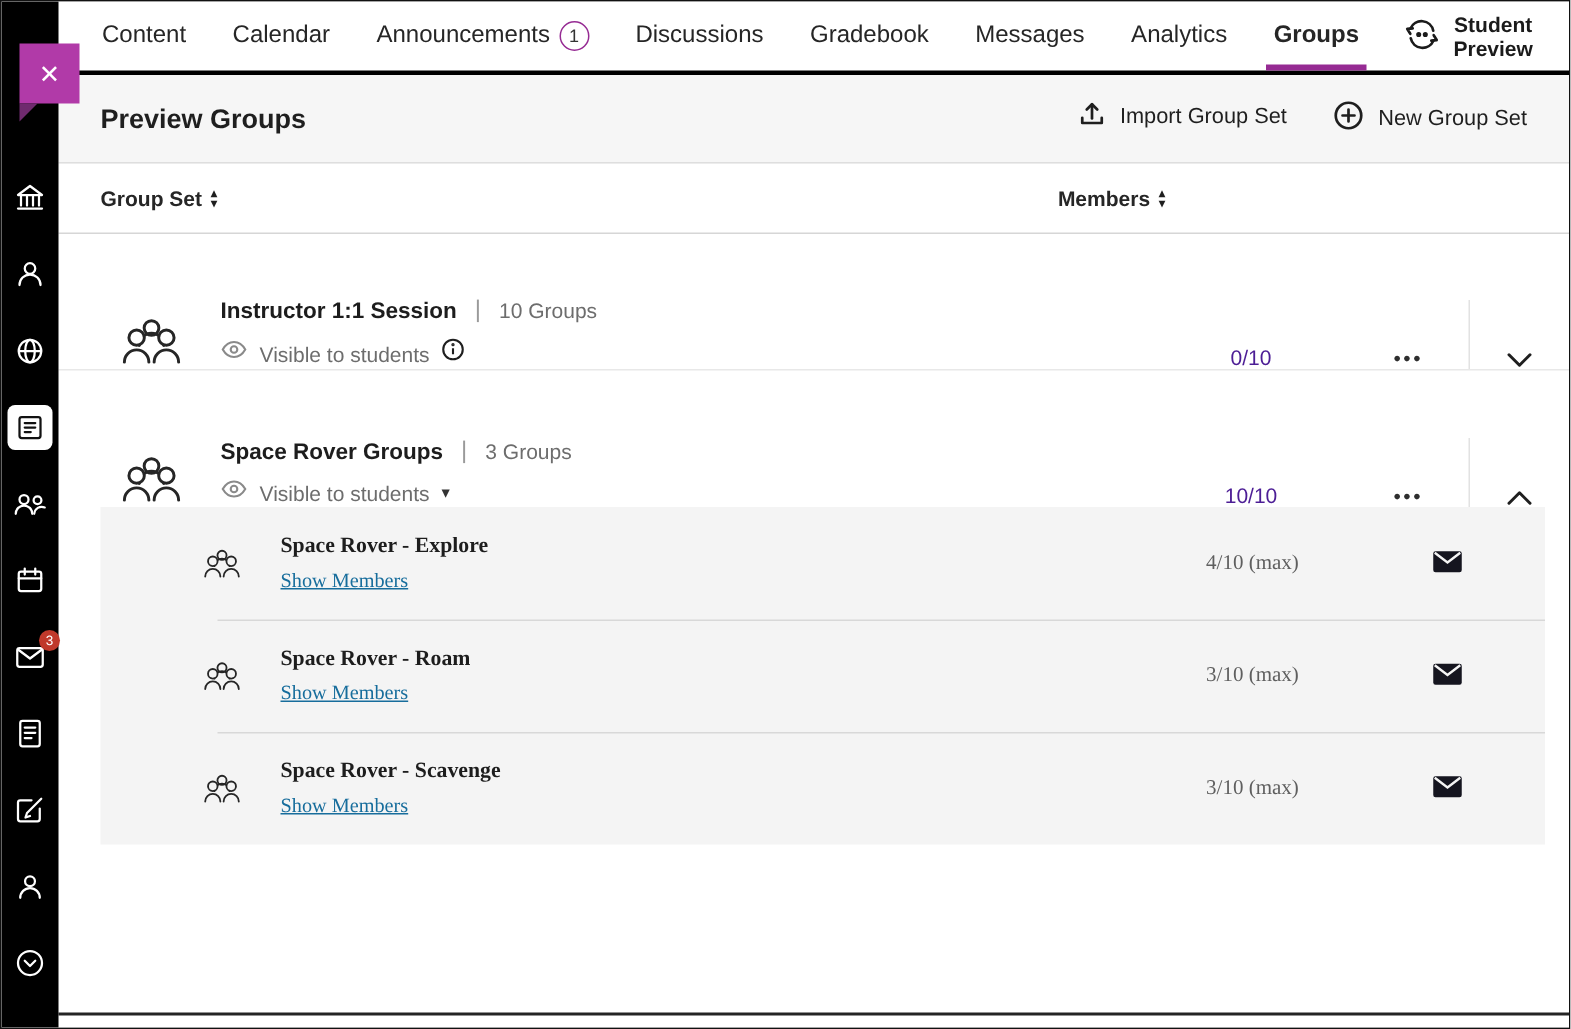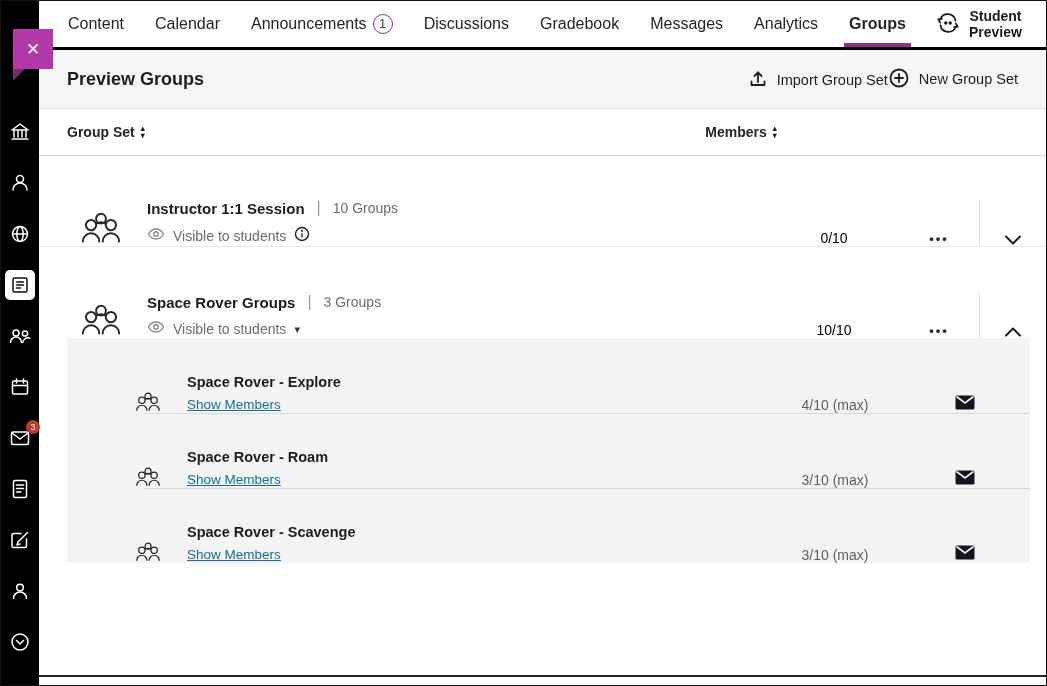--- a/index.html
+++ b/index.html
@@ -37,21 +37,21 @@
   .tab.active { font-weight:700; }
   .tab.active::after { content:""; position:absolute; left:-4px; right:-4px; bottom:0; height:4px; background:var(--accent); }
   .tab-badge { width:20px; height:20px; border-radius:50%; border:1px solid var(--accent); color:#333;
     font-size:12px; display:flex; align-items:center; justify-content:center; }
   .student-preview { margin-left:auto; display:flex; align-items:center; gap:9px; background:none; border:none;
     font:inherit; font-size:14px; font-weight:600; color:#1b1b1b; cursor:pointer; }
 
   .manage-bar { height:59px; background:#f6f6f6; display:flex; align-items:center; padding:0 28px;
     border-bottom:1px solid #dedede; flex-shrink:0; }
   .manage-title { font-size:18px; font-weight:700; color:#1f1f1f; }
-  .manage-actions { margin-left:auto; display:flex; align-items:flex-end; }
+  .manage-actions { margin-left:auto; display:flex; align-items:flex-start; gap:30px; }
   .action-btn { display:flex; align-items:center; gap:9px; background:none; border:none; font:inherit;
     font-size:14.5px; color:#1f1f1f; cursor:pointer; }
   .action-btn svg { stroke:#1f1f1f; fill:none; stroke-width:1.8; stroke-linecap:round; stroke-linejoin:round; }
 
   .table-head { display:flex; align-items:center; height:47px; border-bottom:1px solid #d6d6d6; flex-shrink:0; }
   .th-groupset { flex:1; padding-left:28px; display:flex; align-items:center; gap:6px; font-weight:700; font-size:14px; }
   .th-members { width:190px; display:flex; align-items:center; justify-content:center; gap:6px; font-weight:700; font-size:14px; }
   .th-spacer { width:210px; }
   .sort { display:inline-flex; flex-direction:column; font-size:8px; line-height:7px; color:#1e1e1e; cursor:pointer; }
 
@@ -60,30 +60,30 @@
   .row-icon { width:92px; display:flex; justify-content:center; }
   .row-icon svg, .sub-icon svg { stroke:#262626; stroke-width:1.7; stroke-linecap:round; stroke-linejoin:round; }
   .row-main { flex:1; min-width:0; }
   .row-line1 { display:flex; align-items:center; gap:12px; margin-bottom:9px; }
   .gname { font-weight:700; font-size:15px; color:#1d1d1d; }
   .gsep { color:#9a9a9a; }
   .gcount { color:#6d6d6d; font-size:14px; }
   .row-line2 { display:flex; align-items:center; gap:8px; background:none; border:none; font:inherit; cursor:pointer; }
   .vis-label { color:#6d6d6d; font-size:14px; }
   .caret { font-size:11px; color:#333; }
-  .row-members { width:130px; text-align:center; font-size:14px; color:#000000; }
+  .row-members { width:130px; text-align:center; font-size:14px; color:#4c1d95; }
   .more-btn { width:80px; background:none; border:none; cursor:pointer; font-size:13px; letter-spacing:2px;
     color:#2e2e2e; font-weight:700; }
   .vdiv { width:1px; height:46px; background:#e2e2e2; }
   .chev-btn { width:66px; background:none; border:none; cursor:pointer; display:flex; justify-content:center; }
   .chev-btn svg { stroke:#1f1f1f; fill:none; stroke-width:2; stroke-linecap:round; stroke-linejoin:round; }
 
   
   .subrows { margin:0 16px 0 28px; background:#f4f4f4; flex-shrink:0; }
-  .subrow { display:flex; align-items:flex-end; min-height:75px; padding-left:68px; position:relative; }
+  .subrow { display:flex; align-items:center; min-height:75px; padding-left:68px; position:relative;font-family:Liberation Serif, serif; }
   .subrow + .subrow::before { content:""; position:absolute; left:78px; right:0; top:0; height:1px; background:#d8d8d8; }
   .sub-icon { width:52px; display:flex; }
   .sub-main { flex:1; min-width:0; }
   .sub-name { font-weight:700; font-size:14.5px; color:#1d1d1d; margin-bottom:5px; }
   .sub-link { color:var(--link); font-size:13.5px; text-decoration:underline; cursor:pointer; }
   .sub-members { width:130px; text-align:center; font-size:14px; color:#5f5f5f; }
   .mail-btn { width:130px; background:none; border:none; cursor:pointer; display:flex; justify-content:center; }
 
   .footer-rule { margin-top:auto; height:2px; background:#242424; flex-shrink:0; margin-bottom:8px; }
 

